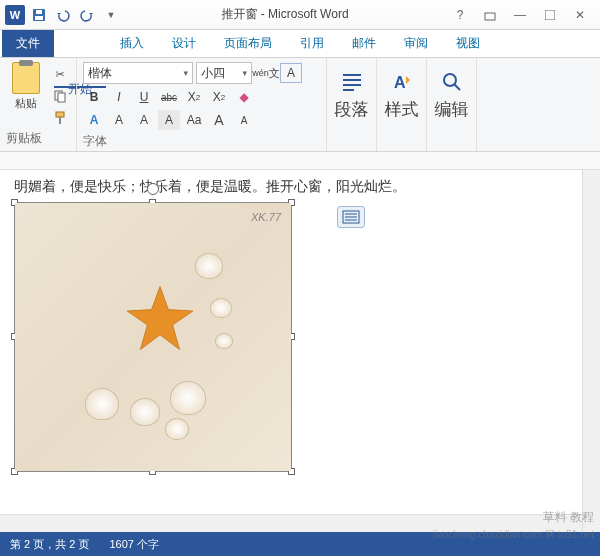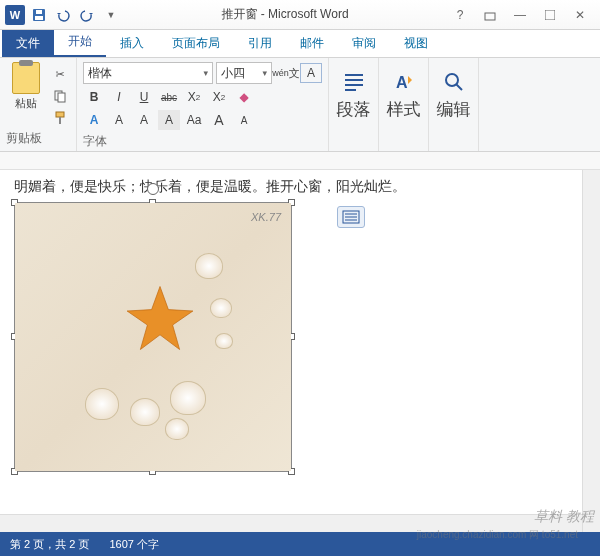--- a/index.html
+++ b/index.html
@@ -6,41 +6,41 @@
 body { width: 600px; height: 556px; background: #fff; overflow: hidden; position: relative; }
 
 .titlebar { height: 30px; background: linear-gradient(#fff,#f8f8f8); display: flex; align-items: center; border-bottom: 1px solid #d4d4d4; }
 .titlebar .qat { display: flex; align-items: center; padding-left: 4px; gap: 2px; }
 .qat-btn { width: 22px; height: 22px; display: flex; align-items: center; justify-content: center; }
 .word-icon { width: 20px; height: 20px; background: #2b579a; color: #fff; font-size: 11px; font-weight: bold; display: flex; align-items: center; justify-content: center; border-radius: 2px; }
 .titlebar .title { flex: 1; text-align: center; font-size: 12px; color: #444; }
 .titlebar .winbtns { display: flex; gap: 6px; padding-right: 8px; }
 .winbtn { width: 24px; height: 20px; display: flex; align-items: center; justify-content: center; color: #666; font-size: 12px; }
 
-.tabs { height: 28px; background: #fff; display: flex; align-items: flex-end; border-bottom: 1px solid #d4d4d4; padding-left: 2px; }
+.tabs { height: 28px; background: #fff; display: flex; border-bottom: 1px solid #d4d4d4; padding-left: 2px; }
 .tab { padding: 5px 14px; font-size: 12px; color: #0369a1; cursor: pointer; }
 .tab.file { background: #2b579a; color: #fff; }
 .tab.active { color: #2b579a; border-bottom: 2px solid #2b579a; margin-top: 46px; }
 
 .ribbon { height: 94px; background: #f5f6f7; border-bottom: 1px solid #d4d4d4; display: flex; }
 .group { border-right: 1px solid #e0e0e0; padding: 4px 6px 2px 6px; display: flex; flex-direction: column; position: relative; }
 .group-label { font-size: 12px; color: #666; margin-top: auto; padding-bottom: 2px; }
 .group-body { display: flex; gap: 4px; flex: 1; }
 
 .paste-big { width: 40px; display: flex; flex-direction: column; align-items: center; gap: 2px; }
 .paste-icon { width: 28px; height: 32px; background: #f9d978; border: 1px solid #c8a030; border-radius: 2px; position: relative; }
 .paste-icon::before { content: ''; position: absolute; top: -3px; left: 6px; width: 14px; height: 6px; background: #888; border-radius: 2px; }
 .paste-label { font-size: 11px; color: #444; }
 .clip-side { display: flex; flex-direction: column; gap: 4px; justify-content: center; }
 .mini-btn { width: 20px; height: 18px; display: flex; align-items: center; justify-content: center; font-size: 11px; color: #555; }
 
 .font-group { min-width: 250px; }
 .font-row { display: flex; gap: 3px; align-items: center; margin-bottom: 3px; }
 .font-combo { height: 22px; border: 1px solid #c0c0c0; background: #fff; display: flex; align-items: center; padding: 0 4px; font-size: 12px; color: #333; }
-.font-name { width: 130px; }
+.font-name { width: 110px; }
 .font-size { width: 56px; }
 .combo-arrow { margin-left: auto; font-size: 9px; color: #666; }
 .fbtn { width: 22px; height: 20px; display: flex; align-items: center; justify-content: center; font-size: 12px; color: #444; border: 1px solid transparent; }
 .fbtn.box { border: 1px solid #a0b8d8; }
 .fbtn .sub { font-size: 8px; vertical-align: sub; }
 .fbtn .sup { font-size: 8px; vertical-align: super; }
 
 .small-group { width: 50px; }
 .vbtn { display: flex; flex-direction: column; align-items: center; gap: 2px; padding-top: 6px; }
 .vbtn-icon { width: 28px; height: 28px; display: flex; align-items: center; justify-content: center; }
@@ -73,22 +73,22 @@
 
 .layout-opts { position: absolute; top: 36px; right: 235px; width: 28px; height: 22px; border: 1px solid #a0b8d8; background: #eaf0f8; border-radius: 3px; display: flex; align-items: center; justify-content: center; }
 .layout-opts svg { width: 18px; height: 14px; }
 
 .vscroll { position: absolute; right: 0; top: 18px; bottom: 0; width: 18px; background: #f0f0f0; border-left: 1px solid #ddd; }
 .hscroll { position: absolute; left: 0; right: 18px; bottom: 0; height: 18px; background: #f0f0f0; border-top: 1px solid #ddd; }
 
 .statusbar { height: 24px; background: #2b579a; color: #fff; display: flex; align-items: center; font-size: 11px; padding: 0 10px; gap: 20px; }
 .statusbar .spacer { flex: 1; }
 
-.watermark { position: absolute; right: 6px; bottom: 30px; font-size: 14px; color: rgba(120,120,120,0.6); font-style: italic; pointer-events: none; }
-.watermark2 { position: absolute; right: 22px; bottom: 14px; font-size: 10px; color: rgba(120,120,120,0.5); pointer-events: none; }
+.watermark { position: absolute; right: 6px; bottom: 30px; font-size: 12px; color: rgba(120,120,120,0.6); pointer-events: none; }
+.watermark2 { position: absolute; right: 6px; bottom: 14px; font-size: 10px; color: rgba(120,120,120,0.5); pointer-events: none; }
 </style>
 </head>
 <body>
 
 <div class="titlebar">
   <div class="qat">
     <div class="qat-btn">
         <div class="word-icon">W</div>
       </div>
     <div class="qat-btn">
@@ -127,20 +127,21 @@
         </svg>
       </div>
     <div class="winbtn">✕</div>
   </div>
 </div>
 
 <div class="tabs">
   <div class="tab file">文件</div>
   <div class="tab active">开始</div>
   <div class="tab">插入</div>
+  <div class="tab">设计</div>
   <div class="tab">页面布局</div>
   <div class="tab">引用</div>
   <div class="tab">邮件</div>
   <div class="tab">审阅</div>
   <div class="tab">视图</div>
 </div>
 
 <div class="ribbon">
   <div class="group">
     <div class="group-body">

